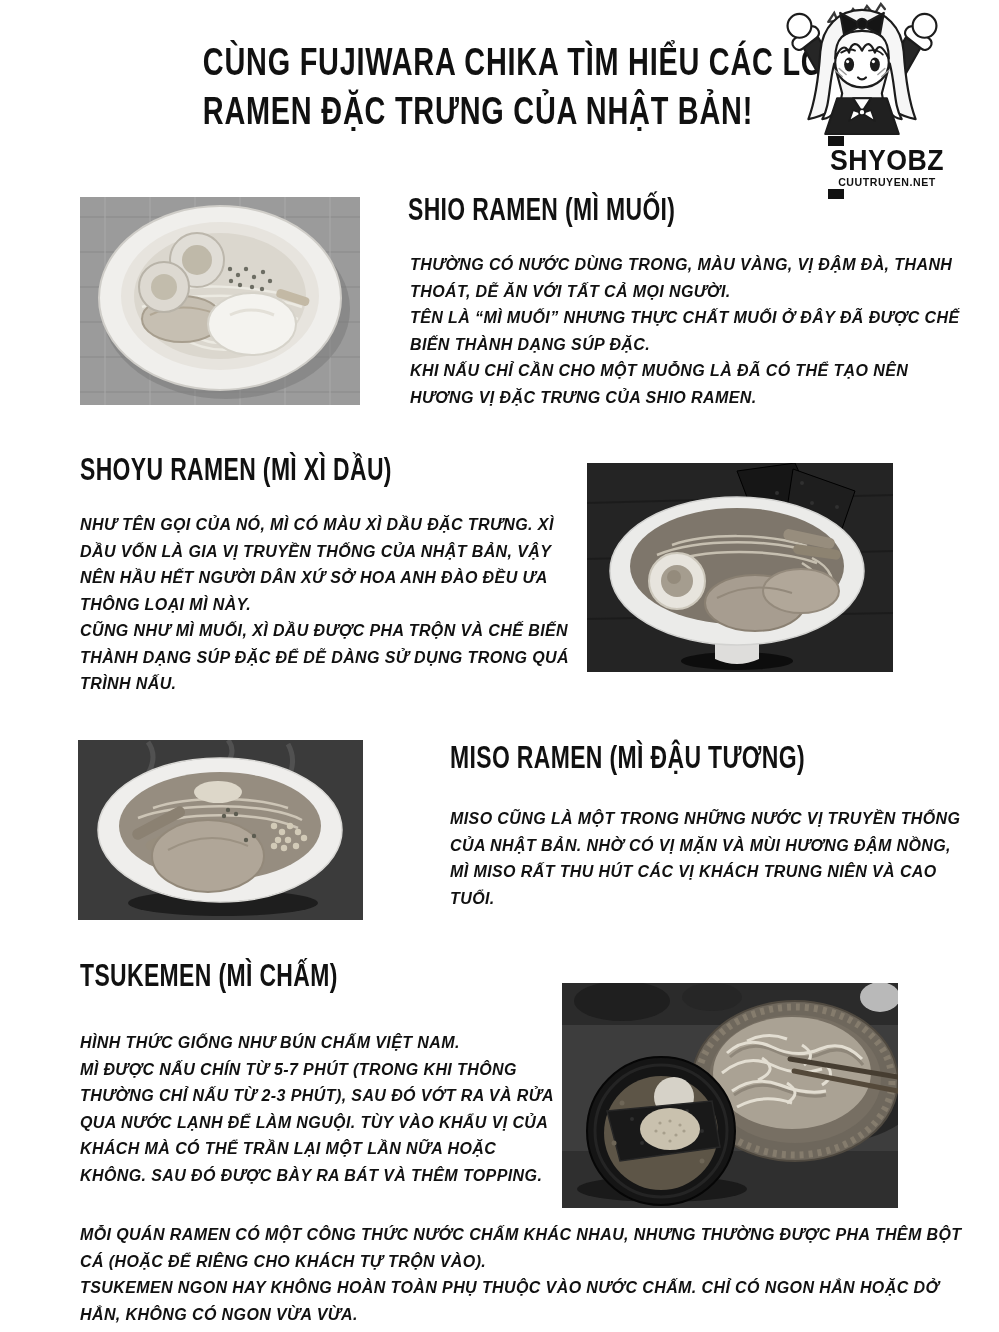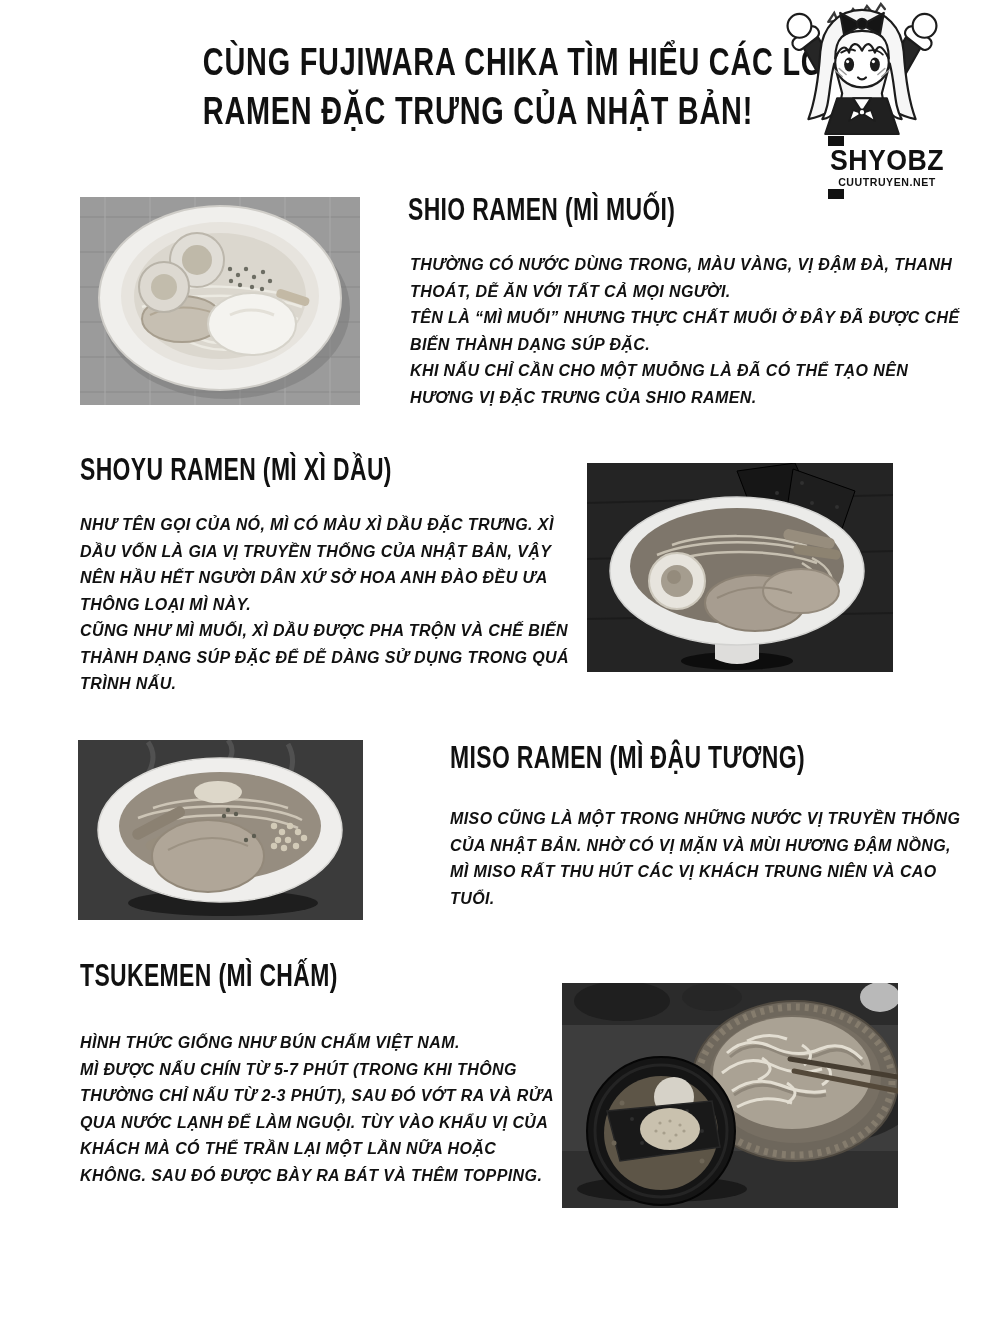--- a/index.html
+++ b/index.html
@@ -330,14 +330,16 @@
           <circle cx="108" cy="158" r="1.6"></circle>
       </g>
       <g fill="#6e6657">
         <circle cx="60" cy="120" r="2.5"></circle>
           <circle cx="140" cy="178" r="2.5"></circle>
         <circle cx="52" cy="160" r="2.5"></circle>
       </g>
     </svg>
   </figure>
 
+  <div class="body-text" style="left:80px;top:1222px;width:885px;">MỖI QUÁN RAMEN CÓ MỘT CÔNG THỨC NƯỚC CHẤM KHÁC NHAU, NHƯNG THƯỜNG ĐƯỢC PHA THÊM BỘT CÁ (HOẶC ĐỂ RIÊNG CHO KHÁCH TỰ TRỘN VÀO).
+TSUKEMEN NGON HAY KHÔNG HOÀN TOÀN PHỤ THUỘC VÀO NƯỚC CHẤM. CHỈ CÓ NGON HẲN HOẶC DỞ HẲN, KHÔNG CÓ NGON VỪA VỪA.</div>
 
 </div>
 
 </body></html>

